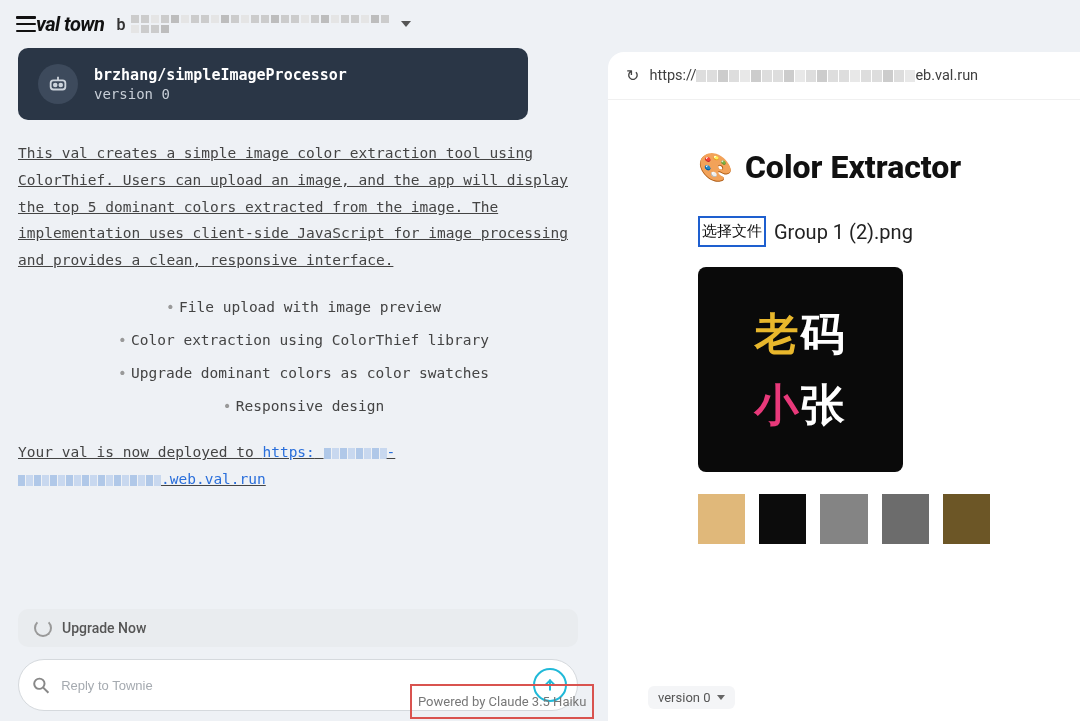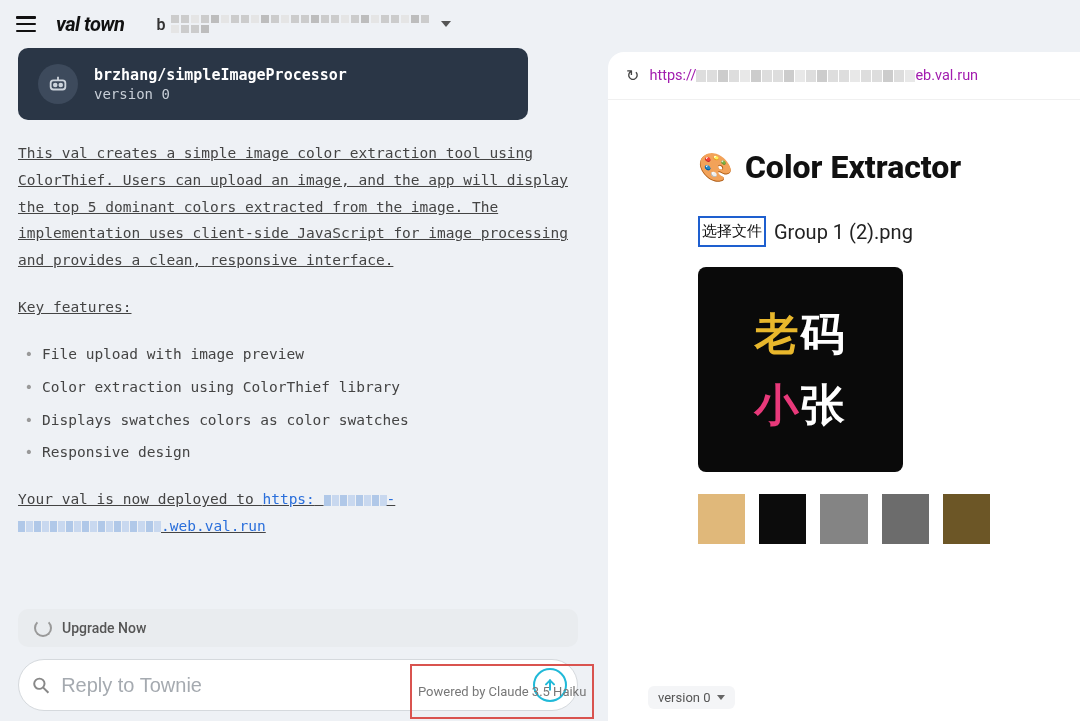--- a/index.html
+++ b/index.html
@@ -10,21 +10,21 @@
       height: 721px;
       overflow: hidden;
       position: relative;
     }
 
     
     .topbar {
       display: flex;
       align-items: center;
       padding: 14px 16px;
-      gap: 20px;
+      gap: 0;
       height: 48px;
     }
     .hamburger {
       width: 20px;
       height: 16px;
       display: flex;
       flex-direction: column;
       justify-content: space-between;
       cursor: pointer;
     }
@@ -129,21 +129,21 @@
     }
     .description p { margin-bottom: 20px; text-decoration: underline; }
     .description ul { list-style: none; padding-left: 24px; margin-bottom: 20px; }
     .description li::before {
       content: "•";
       color: #999;
       display: inline-block;
       width: 1.2em;
       margin-left: -1.2em;
     }
-    .description li { margin-bottom: 6px; }
+    .description li { margin-bottom: 6px; text-align: center; }
     .link-blue { color: #2a6fdb; }
     .px-blur {
       display: inline-flex;
       gap: 1px;
       vertical-align: middle;
     }
     .px-blur i {
       width: 7px; height: 11px; background: #b0c8e8;
     }
     .px-blur i:nth-child(2n) { background: #c8d8ef; }
@@ -184,56 +184,56 @@
       border-radius: 28px;
       padding: 8px 10px 8px 14px;
       width: 560px;
       gap: 12px;
     }
     .attach-icon { color: #888; font-size: 22px; transform: rotate(-45deg); }
     .reply-input {
       flex: 1;
       border: none;
       outline: none;
-      font-size: 20px;
+      font-size: 13px;
       color: #333;
     }
     .reply-input::placeholder { color: #a5aab0; }
     .send-btn {
       width: 34px; height: 34px;
       border: 2.5px solid #20b9d8;
       border-radius: 50%;
       display: flex;
       align-items: center;
       justify-content: center;
       cursor: pointer;
     }
     .send-btn svg { width: 16px; height: 16px; }
 
     
     .powered-by {
       position: absolute;
       bottom: 2px;
       left: 410px;
       border: 2px solid #d9534f;
-      padding: 18px 6px;
+      padding: 8px 6px;
       font-size: 13px;
       color: #777;
     }
 
     
     .browser-bar {
       display: flex;
       align-items: center;
       padding: 14px 18px;
       gap: 10px;
       border-bottom: 1px solid #f0f0f0;
     }
     .reload-icon { font-size: 16px; color: #444; cursor: pointer; }
-    .url-text { color: #a21caf; font-size: 14.5px; }
+    .url-text { color: #404040; font-size: 14.5px; }
     .url-blur {
       display: inline-flex; gap: 1px; vertical-align: middle;
     }
     .url-blur i { width: 10px; height: 12px; background: #ddd; }
     .url-blur i:nth-child(3n) { background: #ccc; }
     .url-blur i:nth-child(5n) { background: #e8e8e8; }
 
     .preview-body {
       padding: 48px 90px 0 90px;
     }
@@ -375,25 +375,24 @@
         </svg>
       </div>
       <div class="val-header-text">
         <div class="val-path">brzhang/simpleImageProcessor</div>
         <div class="val-version">version 0</div>
       </div>
     </div>
 
     <div class="description">
       <p>This val creates a simple image color extraction tool using ColorThief. Users can upload an image, and the app will display the top 5 dominant colors extracted from the image. The implementation uses client-side JavaScript for image processing and provides a clean, responsive interface.</p>
-      <p>Key features:</p>
       <ul>
         <li>File upload with image preview</li>
         <li>Color extraction using ColorThief library</li>
-        <li>Displays swatches colors as color swatches</li>
+        <li>Upgrade dominant colors as color swatches</li>
         <li>Responsive design</li>
       </ul>
       <p>
         <span>Your val is now deployed to </span><span class="link-blue"><span>https:</span>
         <span class="px-blur">
               <i></i>
               <i></i>
               <i></i>
               <i></i>
               <i></i>

